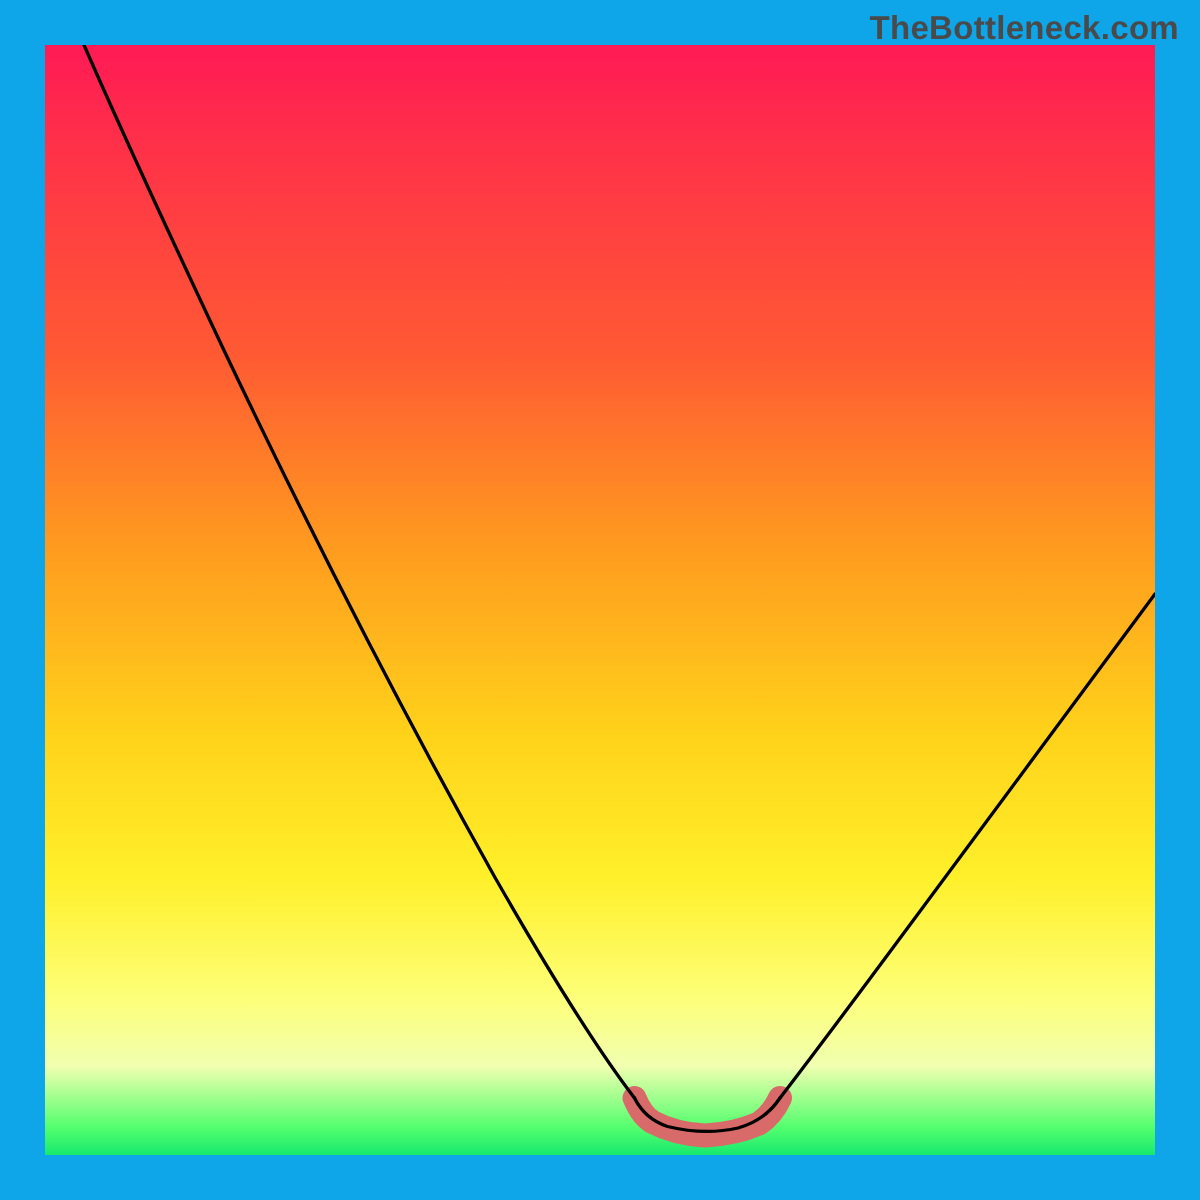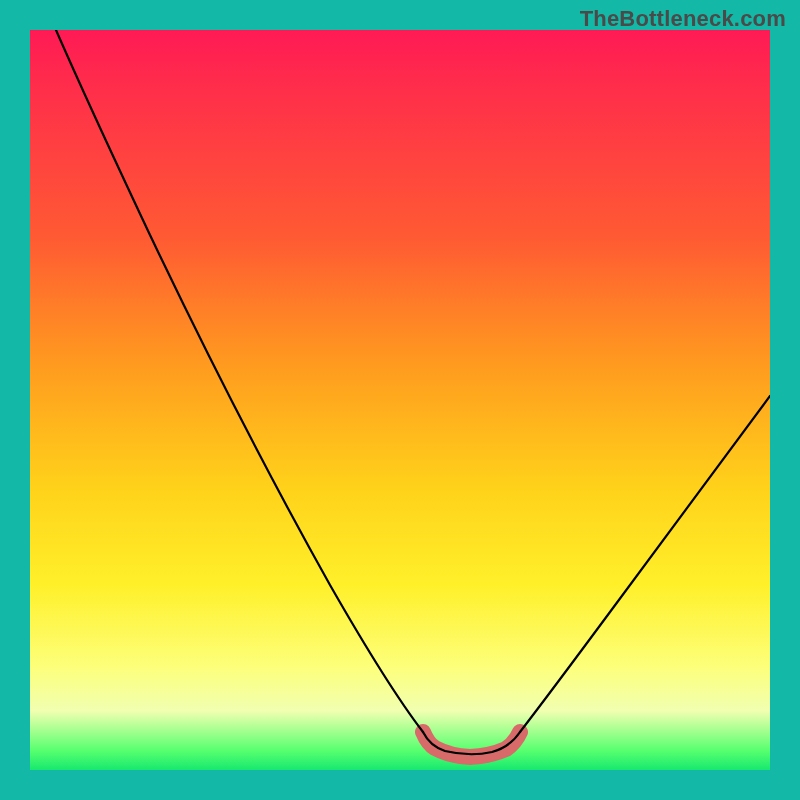--- a/index.html
+++ b/index.html
@@ -8,21 +8,21 @@
     width: 800px;
     height: 800px;
     background: #000;
     overflow: hidden;
     font-family: Arial, Helvetica, sans-serif;
   }
   .frame {
     position: relative;
     width: 800px;
     height: 800px;
-    background: #14b8a6;
+    background: #0ea5e9;
   }
   .watermark {
     position: absolute;
     top: 6px;
     right: 14px;
     color: #4a4a4a;
     font-size: 22px;
     font-weight: bold;
     letter-spacing: 0.2px;
     z-index: 10;

